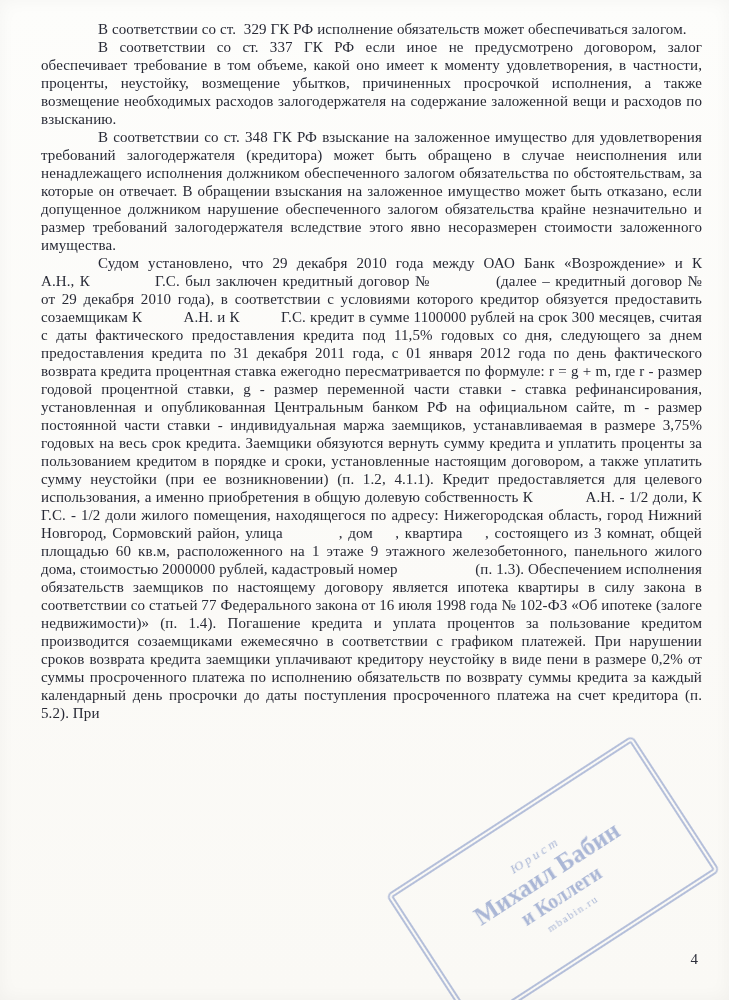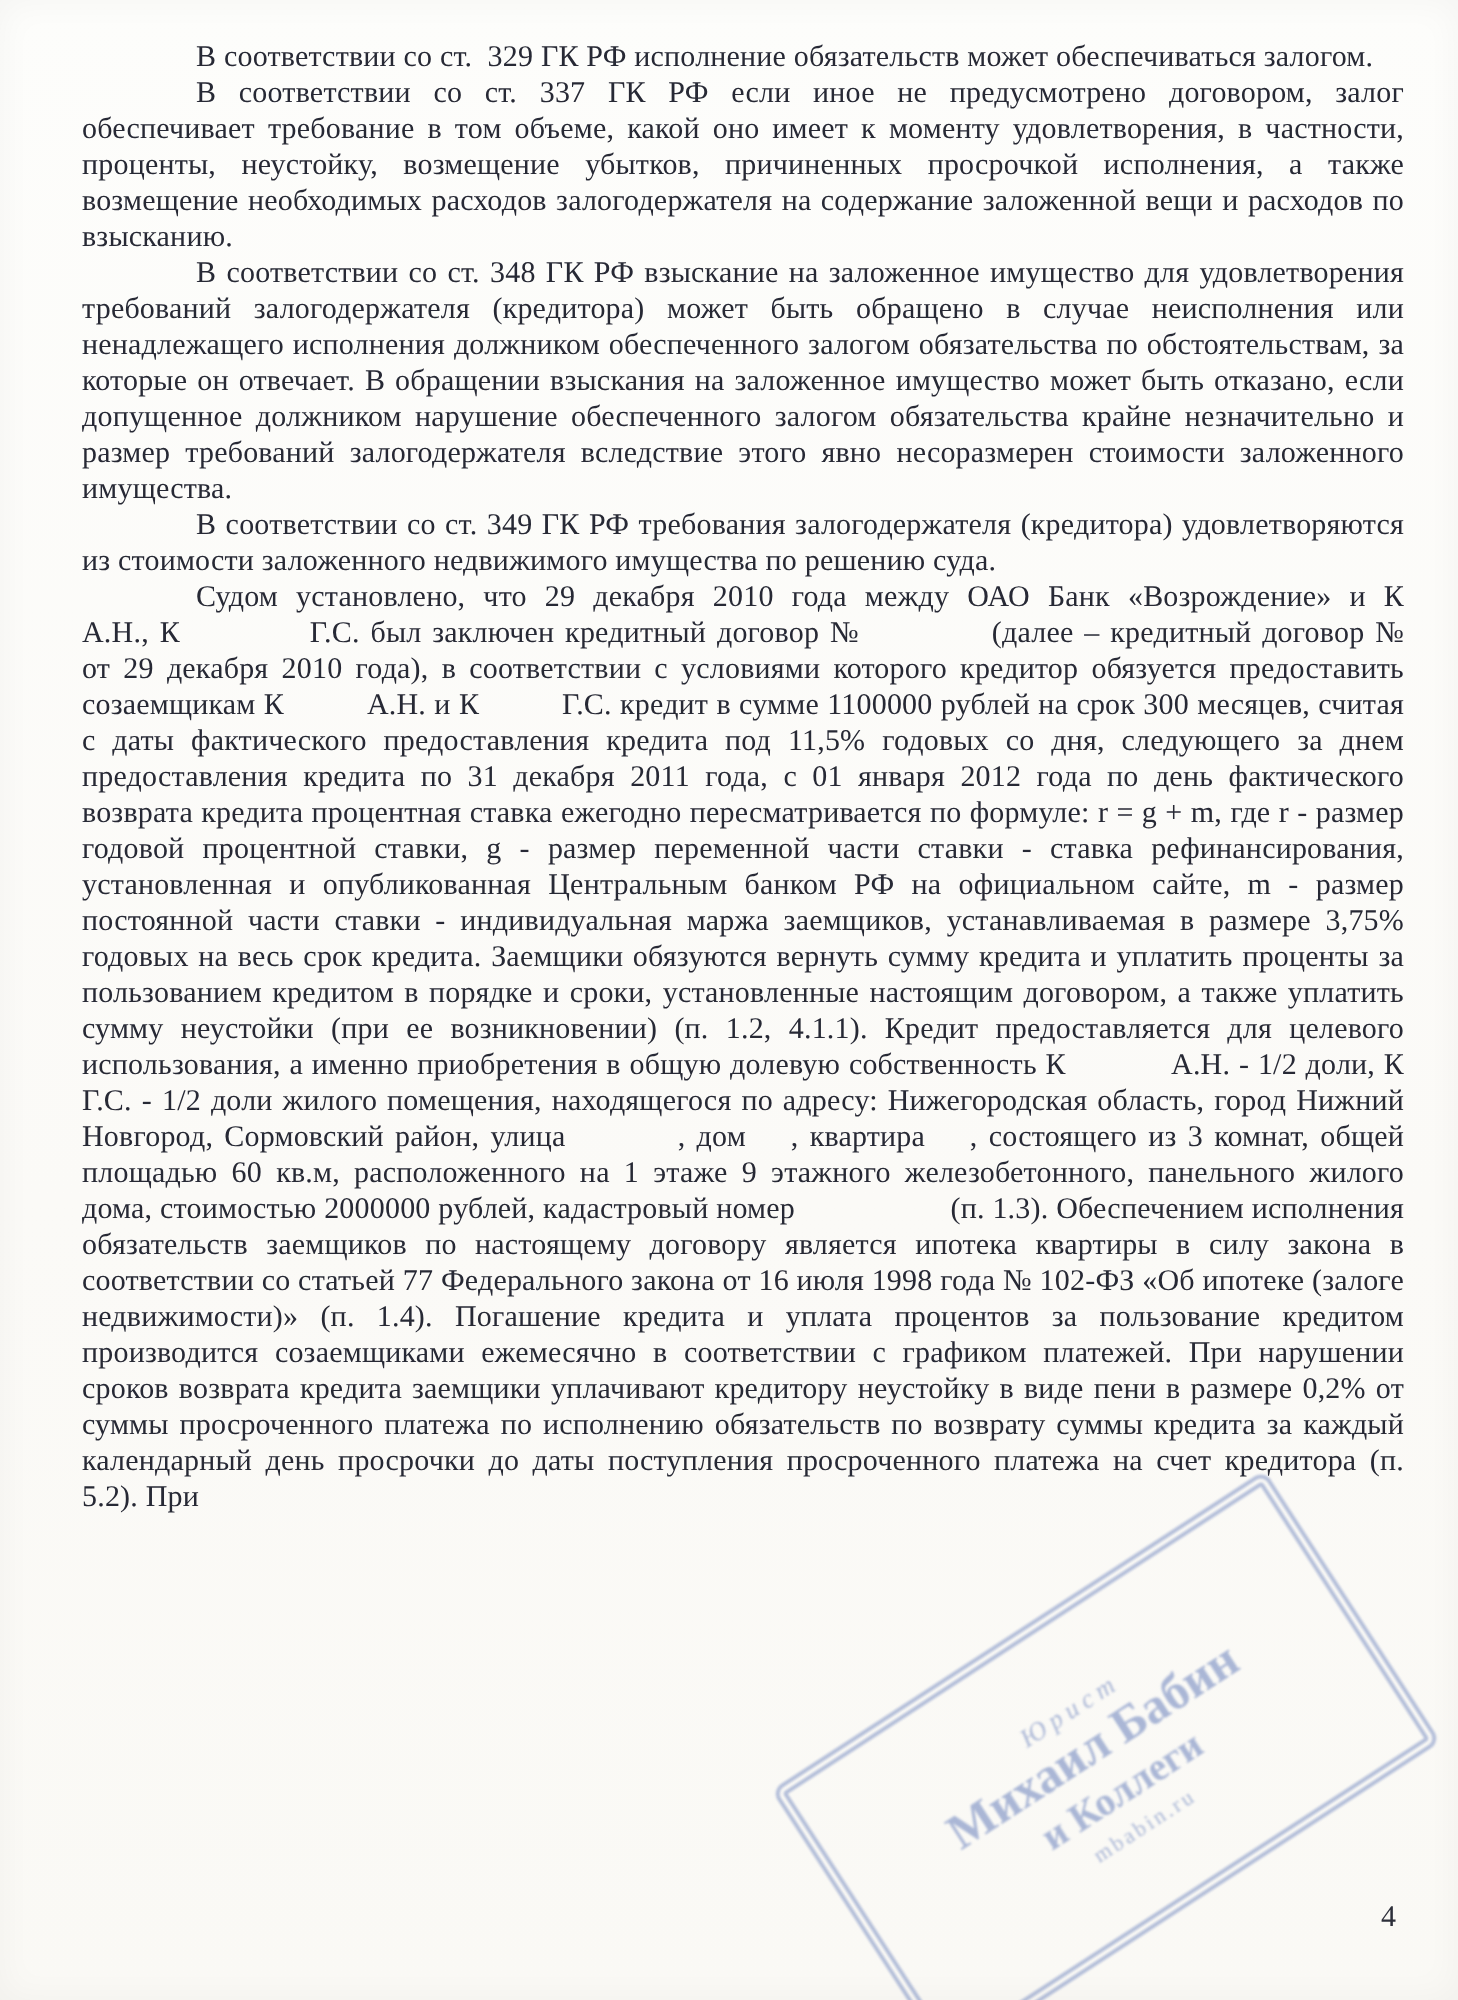--- a/index.html
+++ b/index.html
@@ -69,19 +69,18 @@
     <div class="wm-top">Юрист</div>
     <div class="wm-name">Михаил Бабин</div>
     <div class="wm-second">и Коллеги</div>
     <div class="wm-site">mbabin.ru</div>
   </div>
 
   <div class="text-block">
     <p class="para">В соответствии со ст.  329 ГК РФ исполнение обязательств может обеспечиваться залогом.</p>
     <p class="para">В соответствии со ст. 337 ГК РФ если иное не предусмотрено договором, залог обеспечивает требование в том объеме, какой оно имеет к моменту удовлетворения, в частности, проценты, неустойку, возмещение убытков, причиненных просрочкой исполнения, а также возмещение необходимых расходов залогодержателя на содержание заложенной вещи и расходов по взысканию.</p>
     <p class="para">В соответствии со ст. 348 ГК РФ взыскание на заложенное имущество для удовлетворения требований залогодержателя (кредитора) может быть обращено в случае неисполнения или ненадлежащего исполнения должником обеспеченного залогом обязательства по обстоятельствам, за которые он отвечает. В обращении взыскания на заложенное имущество может быть отказано, если допущенное должником нарушение обеспеченного залогом обязательства крайне незначительно и размер требований залогодержателя вследствие этого явно несоразмерен стоимости заложенного имущества.</p>
-    <p class="para">В соответствии со ст. 349 ГК РФ требования залогодержателя (кредитора) удовлетворяются из стоимости заложенного недвижимого имущества по решению суда.</p>
     <p class="para">Судом установлено, что 29 декабря 2010 года между ОАО Банк «Возрождение» и К            А.Н., К            Г.С. был заключен кредитный договор №            (далее – кредитный договор №                  от 29 декабря 2010 года), в соответствии с условиями которого кредитор обязуется предоставить созаемщикам К          А.Н. и К          Г.С. кредит в сумме 1100000 рублей на срок 300 месяцев, считая с даты фактического предоставления кредита под 11,5% годовых со дня, следующего за днем предоставления кредита по 31 декабря 2011 года, с 01 января 2012 года по день фактического возврата кредита процентная ставка ежегодно пересматривается по формуле: r = g + m, где r - размер годовой процентной ставки, g - размер переменной части ставки - ставка рефинансирования, установленная и опубликованная Центральным банком РФ на официальном сайте, m - размер постоянной части ставки - индивидуальная маржа заемщиков, устанавливаемая в размере 3,75% годовых на весь срок кредита. Заемщики обязуются вернуть сумму кредита и уплатить проценты за пользованием кредитом в порядке и сроки, установленные настоящим договором, а также уплатить сумму неустойки (при ее возникновении) (п. 1.2, 4.1.1). Кредит предоставляется для целевого использования, а именно приобретения в общую долевую собственность К            А.Н. - 1/2 доли, К            Г.С. - 1/2 доли жилого помещения, находящегося по адресу: Нижегородская область, город Нижний Новгород, Сормовский район, улица          , дом    , квартира    , состоящего из 3 комнат, общей площадью 60 кв.м, расположенного на 1 этаже 9 этажного железобетонного, панельного жилого дома, стоимостью 2000000 рублей, кадастровый номер                    (п. 1.3). Обеспечением исполнения обязательств заемщиков по настоящему договору является ипотека квартиры в силу закона в соответствии со статьей 77 Федерального закона от 16 июля 1998 года № 102-ФЗ «Об ипотеке (залоге недвижимости)» (п. 1.4). Погашение кредита и уплата процентов за пользование кредитом производится созаемщиками ежемесячно в соответствии с графиком платежей. При нарушении сроков возврата кредита заемщики уплачивают кредитору неустойку в виде пени в размере 0,2% от суммы просроченного платежа по исполнению обязательств по возврату суммы кредита за каждый календарный день просрочки до даты поступления просроченного платежа на счет кредитора (п. 5.2). При</p>
   </div>
 
   <div class="page-number">4</div>
 
 </div>
 
 </body></html>

